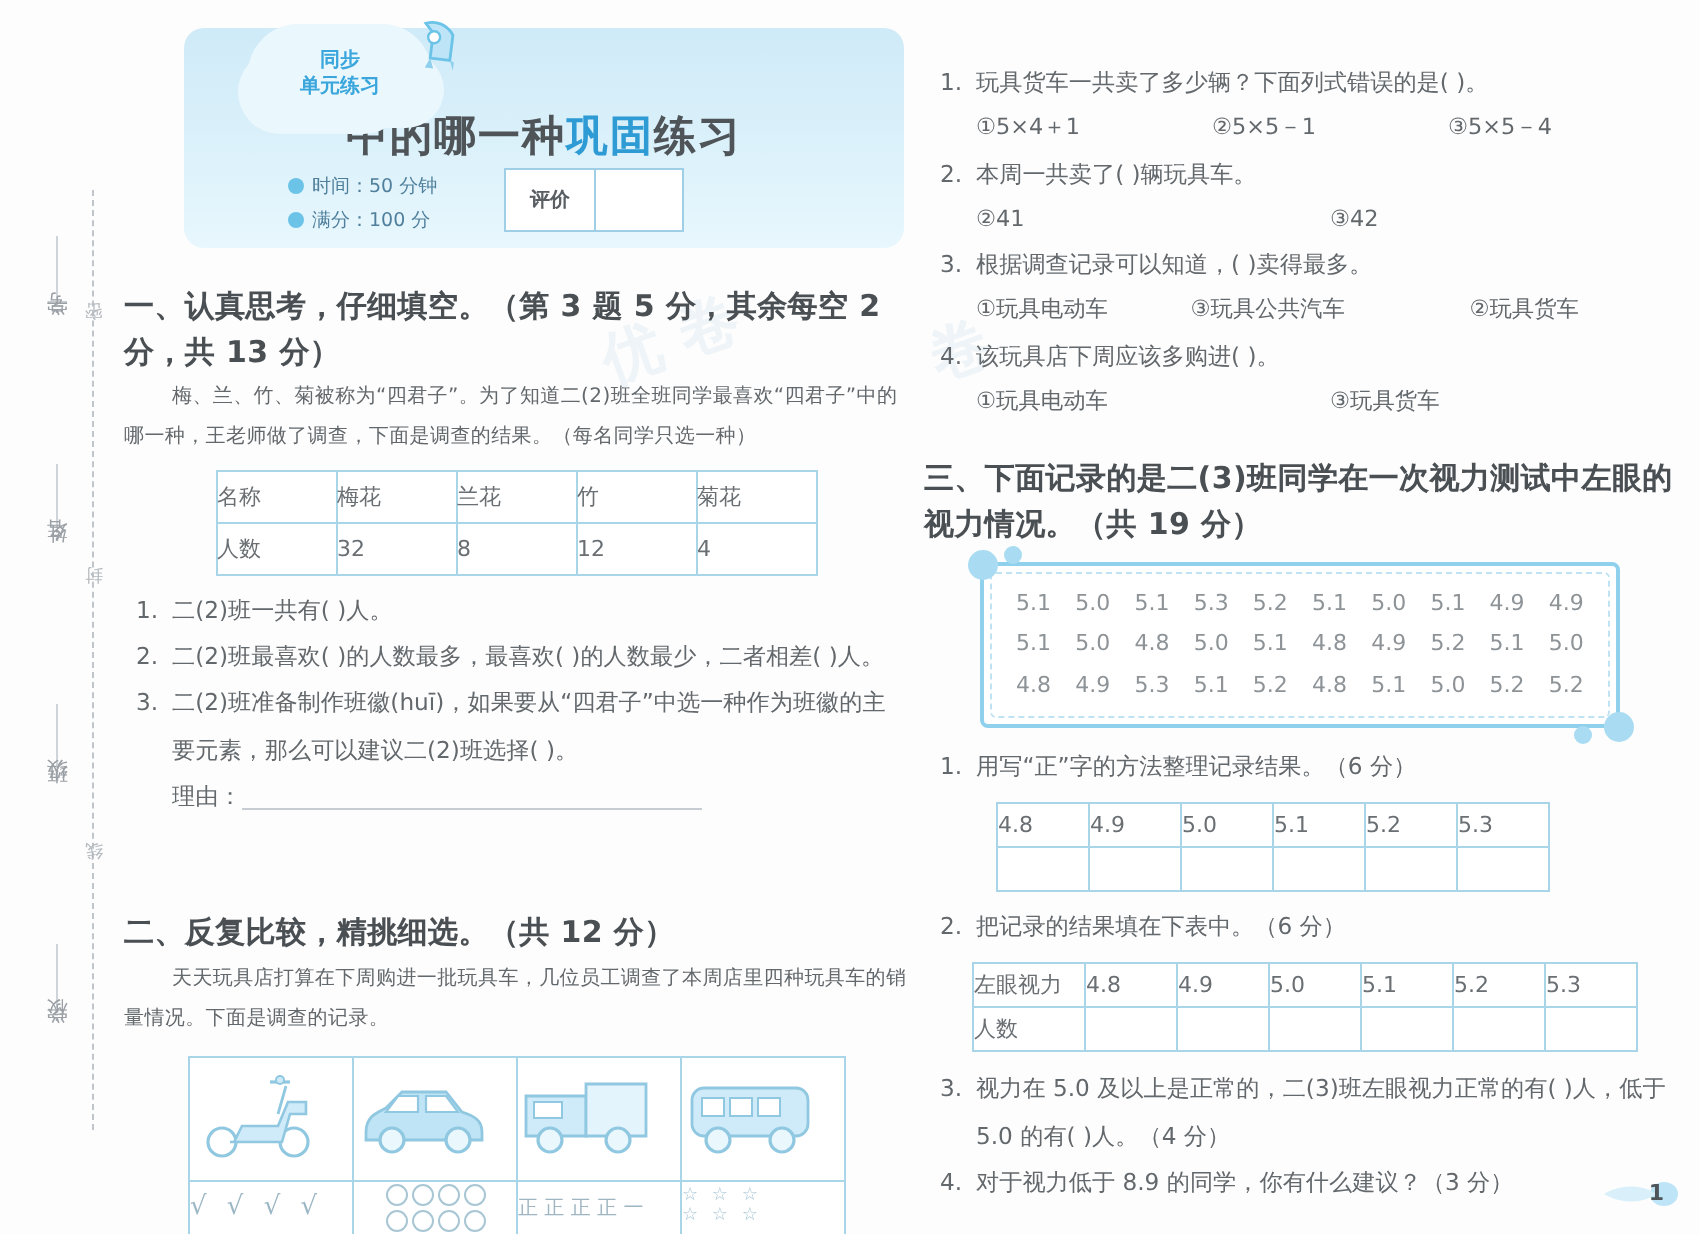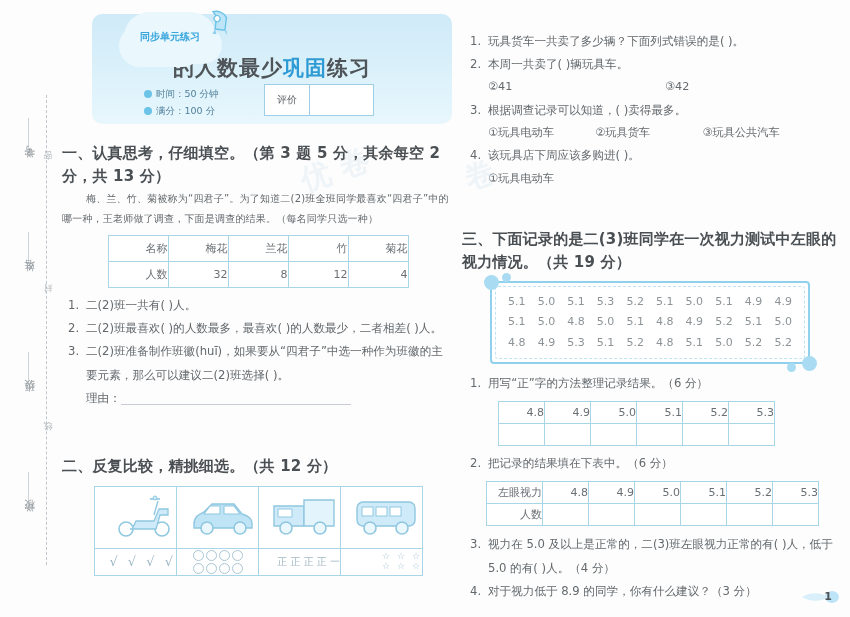--- a/index.html
+++ b/index.html
@@ -52,41 +52,41 @@
   
   .banner {
     position: absolute; left: 30px; top: 14px; width: 360px; height: 110px;
     background: linear-gradient(180deg,#cfeaf8 0%,#d9f0fa 45%,#e8f7fd 100%);
     border-radius: 10px;
   }
   .cloud-badge {
     position: absolute; left: 32px; top: -2px; width: 92px; height: 50px;
     background: #eaf7fd; border-radius: 26px;
     box-shadow: -9px 9px 0 -4px #eaf7fd, 12px 8px 0 -6px #eaf7fd;
-    display: flex; align-items: center; justify-content: center;
+    display: flex; flex-direction: column; align-items: center; justify-content: center;
     z-index: 3;
   }
   .cloud-badge span { font-size: 10px; color: #3aa6dc; font-weight: bold; line-height: 1.35; }
   .rocket {
     position: absolute; left: 108px; top: -6px; z-index: 4;
     transform: rotate(-38deg);
   }
   .title {
     position: absolute; left: 0; right: 0; top: 40px;
     text-align: center;
     font-size: 21px; font-weight: bold; color: #4e5458;
     letter-spacing: 1px;
   }
   .title em { font-style: normal; color: #2f9bd4; }
   .meta { position: absolute; left: 52px; top: 72px; font-size: 9.5px; line-height: 1.75; color: #4f7f9b; }
   .meta .dot { display:inline-block; width:8px; height:8px; border-radius:50%;
                background:#6cc3e8; margin-right:4px; vertical-align:-1px; }
   .eval-box {
-    position: absolute; left: 172px; top: 70px; width: 110px; height: 32px;
-    border: 1px solid #9ecfe6; background: #fff; display: flex;
+    position: absolute; left: 160px; top: 70px; width: 90px; height: 32px;
+    border: 1px solid #9ecfe6; background: #fff; display: flex; font-weight: bold;
   }
   .eval-box .lab { width: 45px; display:flex; align-items:center; justify-content:center;
                    font-size: 10px; color:#5a5f63; border-right: 1px solid #9ecfe6; }
   .eval-box .blank { flex: 1; }
 
   
   .sec-head {
     font-size: 15px; font-weight: bold; color: #4a4f53; letter-spacing: .2px;
     margin: 0; line-height: 1.5;
   }
@@ -97,21 +97,21 @@
   .qitem { font-size: 11.6px; line-height: 2.0; color: #63686c; display: flex; }
   .qnum { width: 18px; flex: none; }
   .qbody { flex: 1; }
   .opts { font-size: 11.2px; color: #63686c; display: flex; line-height: 2.0; }
   .opts span { flex: 1; }
   .blankline { display:inline-block; border-bottom:1px solid #c6ccd1; width: 230px; vertical-align: -3px; }
 
   
   table.grid { border-collapse: collapse; }
   table.grid td {
-    border: 1px solid #a9d5e9; text-align: right; vertical-align: middle;
+    border: 1px solid #a9d5e9; text-align: left; vertical-align: middle;
     font-size: 11px; color: #6a6f73; background: #fff; margin-left: 40px;
   }
 
   .flower-tbl { margin: 6px auto 0 auto; }
   .flower-tbl td { width: 60px; height: 26px; }
 
   .toy-tbl { margin: 8px 0 0 32px; }
   .toy-tbl td.pic  { width: 82px; height: 62px; }
   .toy-tbl td.tal  { width: 82px; height: 27px; font-size: 10px; color: #9fb6c2; }
 
@@ -192,21 +192,21 @@
         <span>单元练习</span>
       </div>
       <svg class="rocket" width="34" height="34" viewBox="0 0 34 34">
         <path d="M22 4c5 2 8 7 7 13l-9 9-7-7 9-9z" fill="#bde5f7" stroke="#6cc3e8" stroke-width="1.4"></path>
         <circle cx="21" cy="12" r="3" fill="#fff" stroke="#6cc3e8" stroke-width="1.2"></circle>
         <path d="M13 19l-5 2 3 3 2-5z" fill="#8fd0ec"></path>
         <path d="M20 26l-2 5 3-3-1-2z" fill="#8fd0ec"></path>
       </svg>
 
       <div class="title">
-        <span>的人数最少</span><em>巩固</em><span>练习</span>
+        <span>中的哪一种</span><em>巩固</em><span>练习</span>
       </div>
 
       <div class="meta">
         <div><i class="dot"></i><span>时间：50 分钟</span></div>
         <div><i class="dot"></i><span>满分：100 分</span></div>
       </div>
 
       <div class="eval-box">
         <div class="lab">评价</div>
         <div class="blank"></div>
@@ -253,20 +253,21 @@
           <div class="qnum"></div>
           <div class="qbody">
             <span>理由：</span><span class="blankline"></span>
           </div>
         </div>
       </div>
     </div>
 
     <div style="position:absolute; left:0; top:455px; width:392px;">
       <div class="sec-head">二、反复比较，精挑细选。（共 12 分）</div>
+      <div class="body-text indent" style="margin-top:2px;">天天玩具店打算在下周购进一批玩具车，几位员工调查了本周店里四种玩具车的销量情况。下面是调查的记录。</div>
 
       <table class="grid toy-tbl">
         <tbody>
             <tr>
           <td class="pic">
             <svg width="66" height="46" viewBox="0 0 66 46">
               <circle cx="16" cy="36" r="7" fill="none" stroke="#8fc8e0" stroke-width="1.6"></circle>
               <circle cx="52" cy="36" r="7" fill="none" stroke="#8fc8e0" stroke-width="1.6"></circle>
               <path d="M20 36h26l4-14h8v-6h-9l-5 12H26l-4 8z" fill="#cfeaf8" stroke="#8fc8e0" stroke-width="1.3"></path>
               <path d="M44 22l4-14" stroke="#8fc8e0" stroke-width="1.4" fill="none"></path>
@@ -331,46 +332,52 @@
     </div>
   </div>
 
   <div class="col-right">
 
     <div style="position:absolute; left:0; top:30px; width:380px; padding-left:8px;">
       <div class="qitem">
         <div class="qnum">1.</div>
         <div class="qbody">玩具货车一共卖了多少辆？下面列式错误的是(        )。</div>
       </div>
+      <div class="opts" style="padding-left:18px;">
+        <span>①5×4＋1</span>
+        <span>②5×5－1</span>
+        <span>③5×5－4</span>
+      </div>
 
       <div class="qitem">
         <div class="qnum">2.</div>
         <div class="qbody">本周一共卖了(        )辆玩具车。</div>
       </div>
       <div class="opts" style="padding-left:18px;">
         <span>②41</span>
         <span>③42</span>
       </div>
 
       <div class="qitem">
         <div class="qnum">3.</div>
         <div class="qbody">根据调查记录可以知道，(        )卖得最多。</div>
       </div>
       <div class="opts" style="padding-left:18px;">
         <span>①玩具电动车</span>
+        <span style="flex:1.3;">③玩具公共汽车</span>
         <span>②玩具货车</span>
-        <span style="flex:1.3;">③玩具公共汽车</span>
       </div>
 
       <div class="qitem">
         <div class="qnum">4.</div>
         <div class="qbody">该玩具店下周应该多购进(        )。</div>
       </div>
       <div class="opts" style="padding-left:18px;">
         <span>①玩具电动车</span>
+        <span>③玩具货车</span>
       </div>
     </div>
 
     <div style="position:absolute; left:0; top:228px; width:380px;">
       <div class="sec-head">三、下面记录的是二(3)班同学在一次视力测试中左眼的视力情况。（共 19 分）</div>
 
       <div class="vision-panel">
         <span class="bub b1"></span>
         <span class="bub b2"></span>
         <span class="bub b3"></span>

